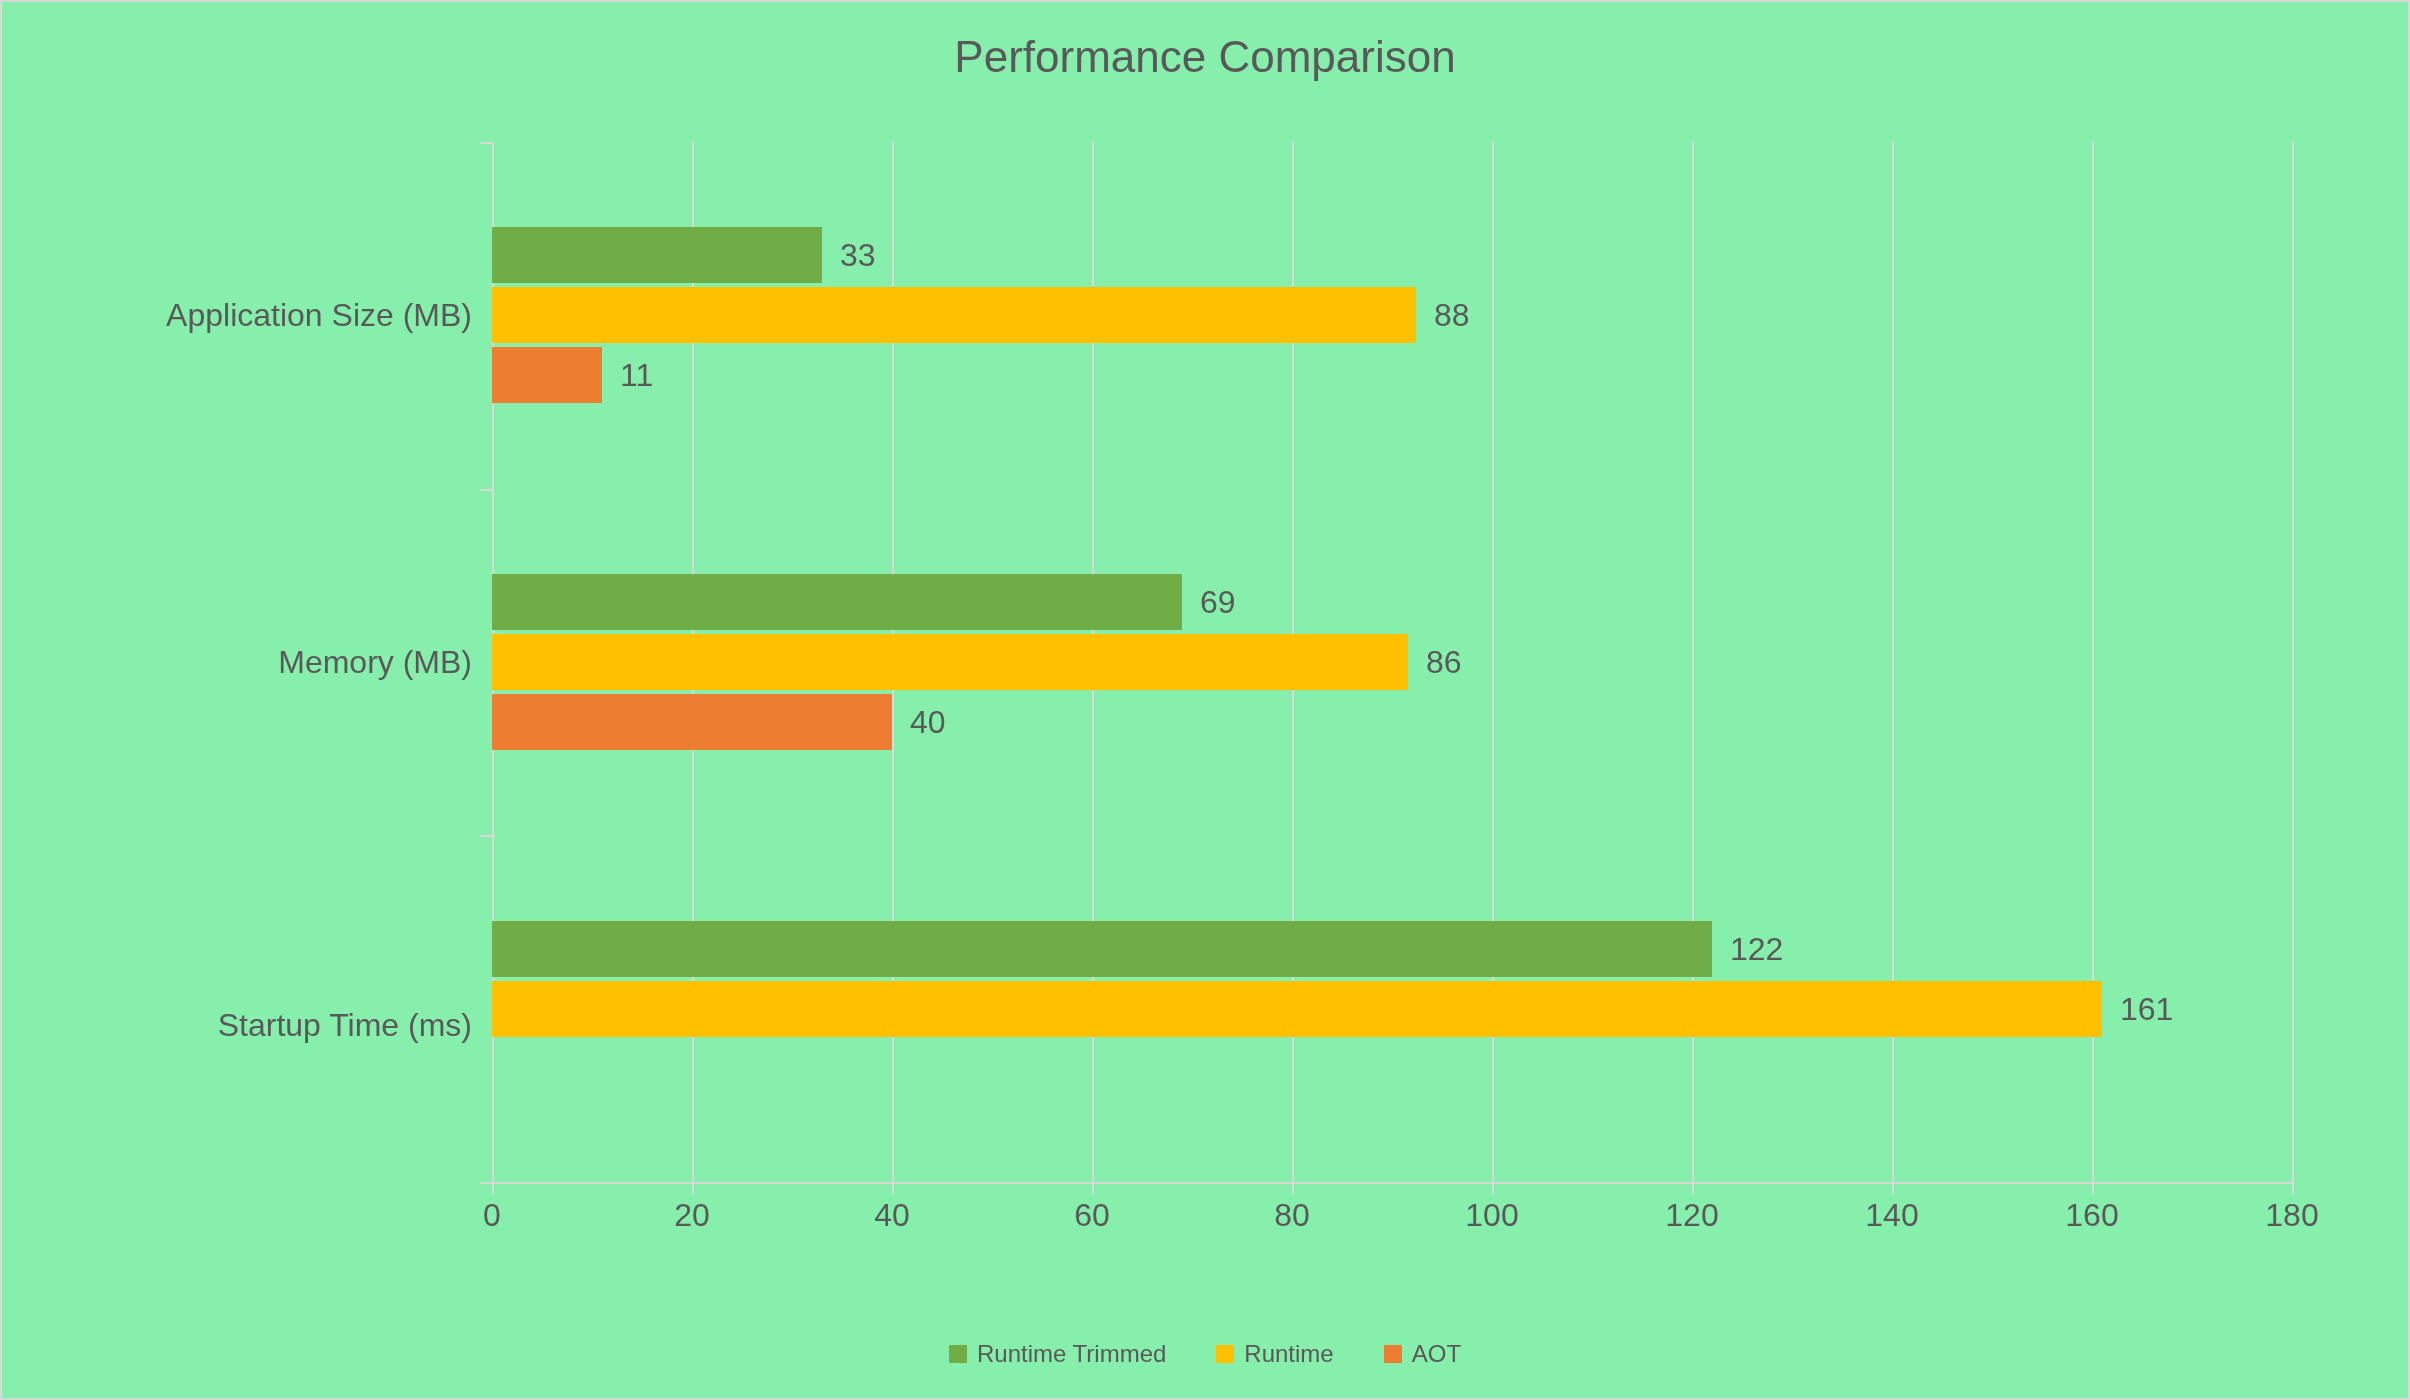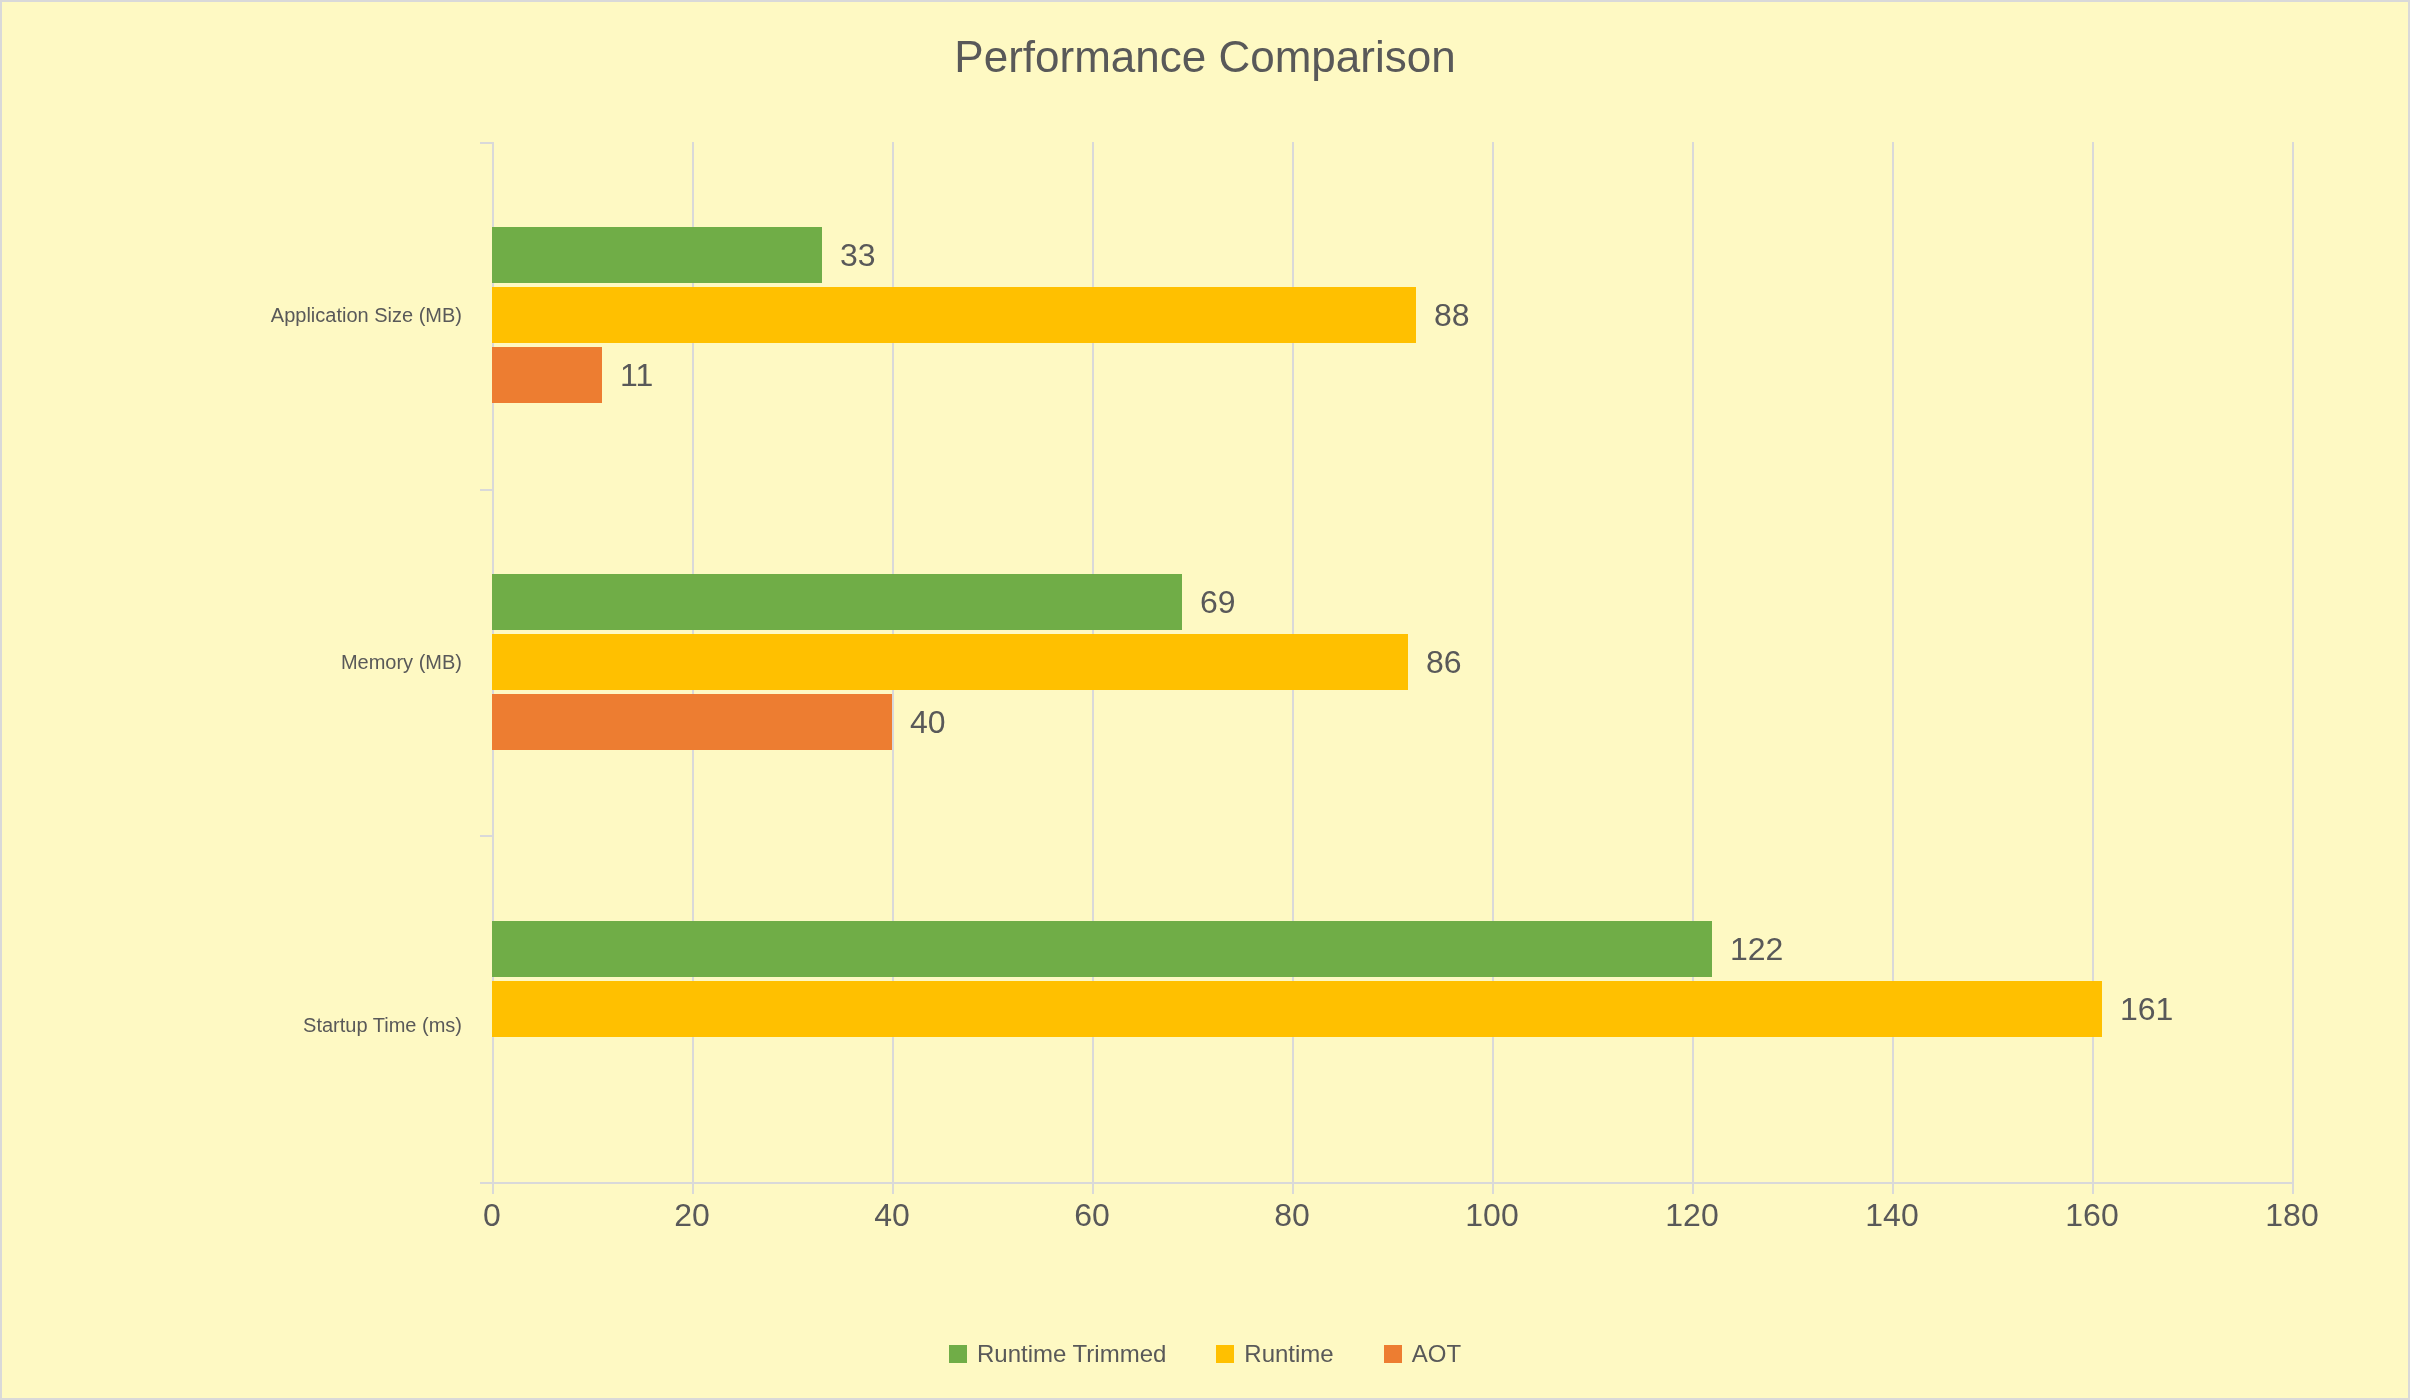--- a/index.html
+++ b/index.html
@@ -9,41 +9,41 @@
     font-family: "Segoe UI", Arial, sans-serif;
     background: #ffffff;
     width: 2410px;
     height: 1400px;
   }
   .chart-container {
     width: 2410px;
     height: 1400px;
     border: 2px solid #d9d9d9;
     position: relative;
-    background: #fef9c3;
+    background: #86efac;
   }
   .chart-title {
     text-align: center;
     font-size: 44px;
     color: #595959;
     padding-top: 30px;
     font-weight: 400;
   }
   .plot-area {
     position: absolute;
     left: 490px;
     top: 140px;
     width: 1800px;
     height: 1040px;
   }
   .y-category-label {
     position: absolute;
     right: 100%;
-    padding-right: 30px;
-    font-size: 20px;
+    padding-right: 20px;
+    font-size: 32px;
     color: #595959;
     white-space: nowrap;
     transform: translateY(-50%);
   }
   .x-tick-label {
     position: absolute;
     top: 1055px;
     font-size: 32px;
     color: #595959;
     transform: translateX(-50%);

